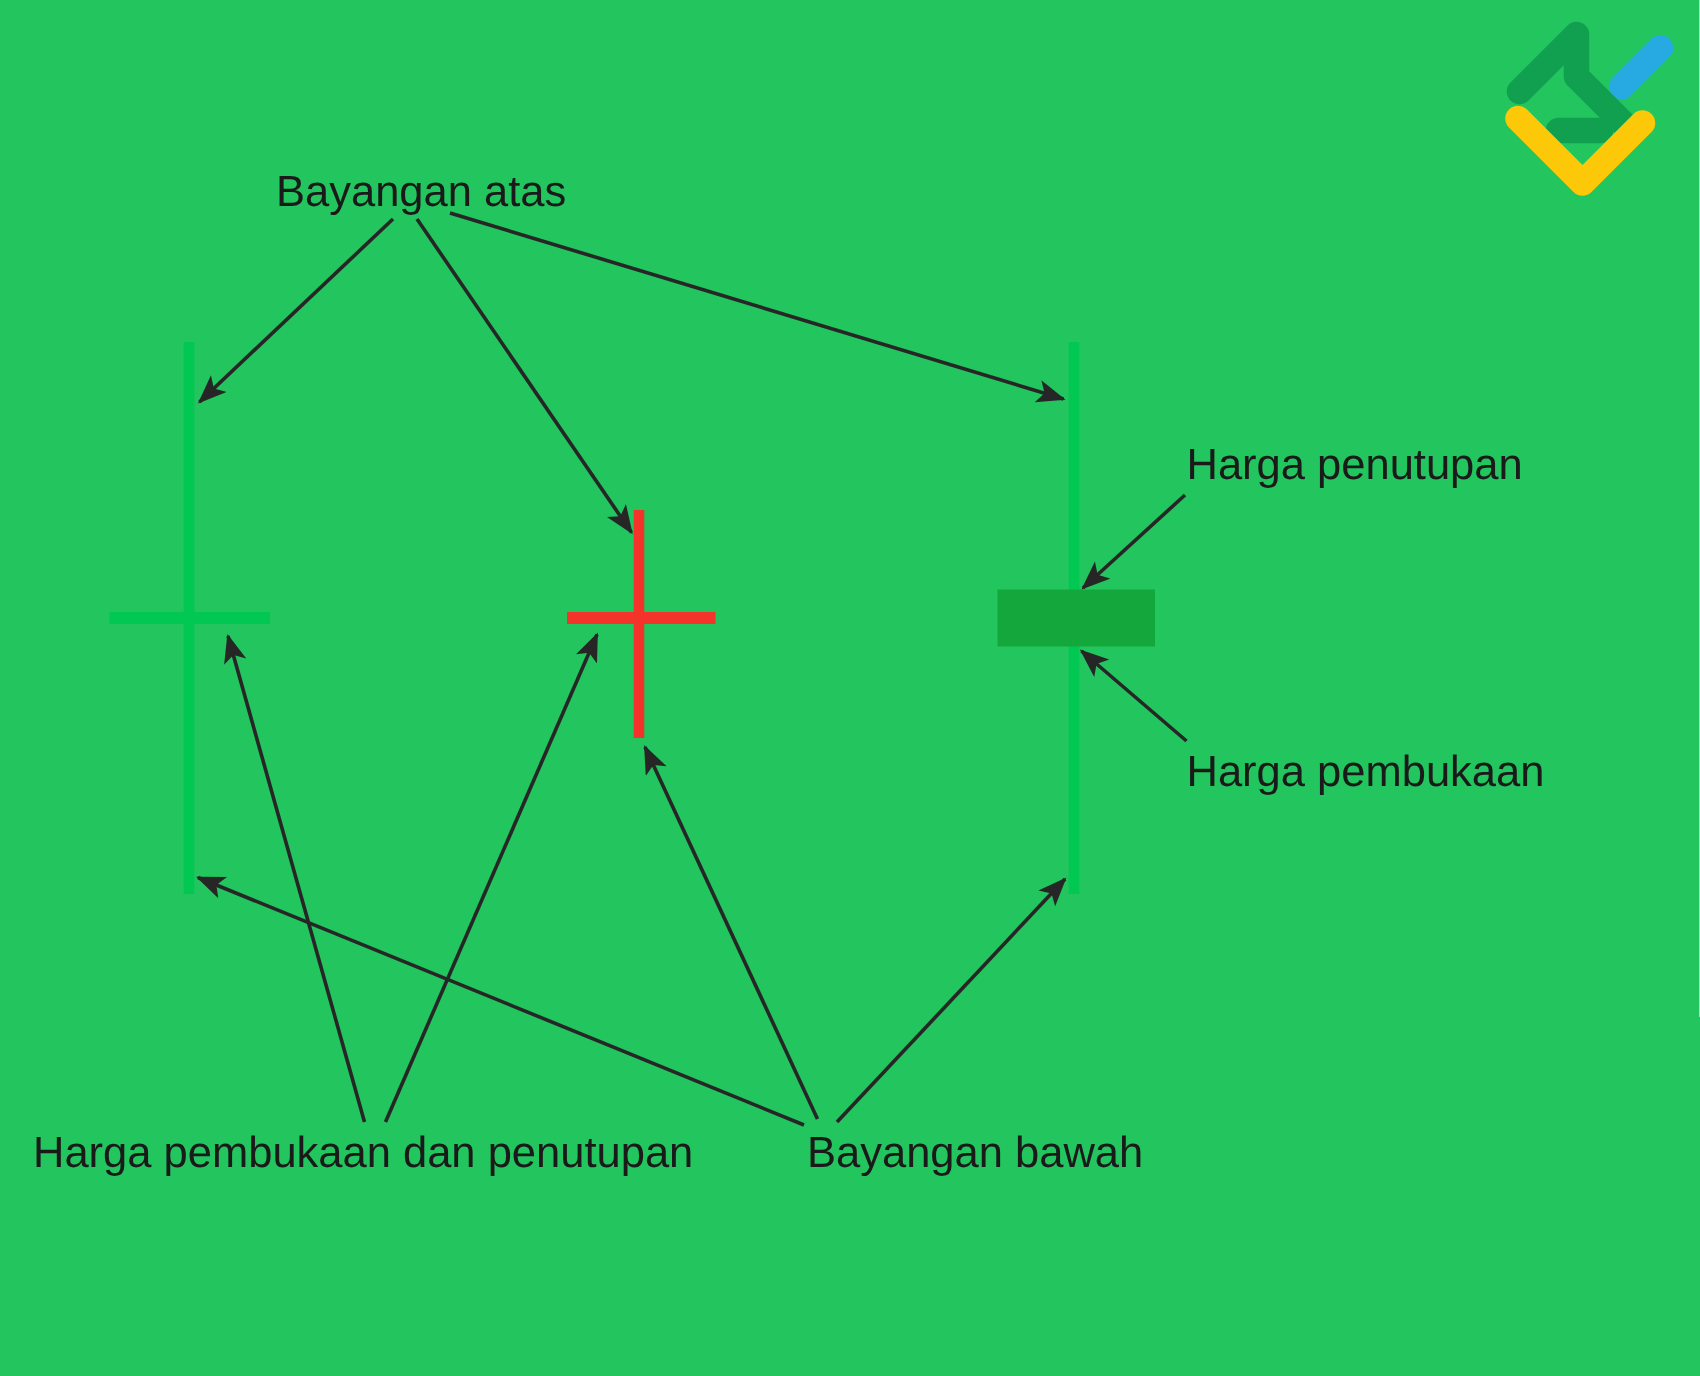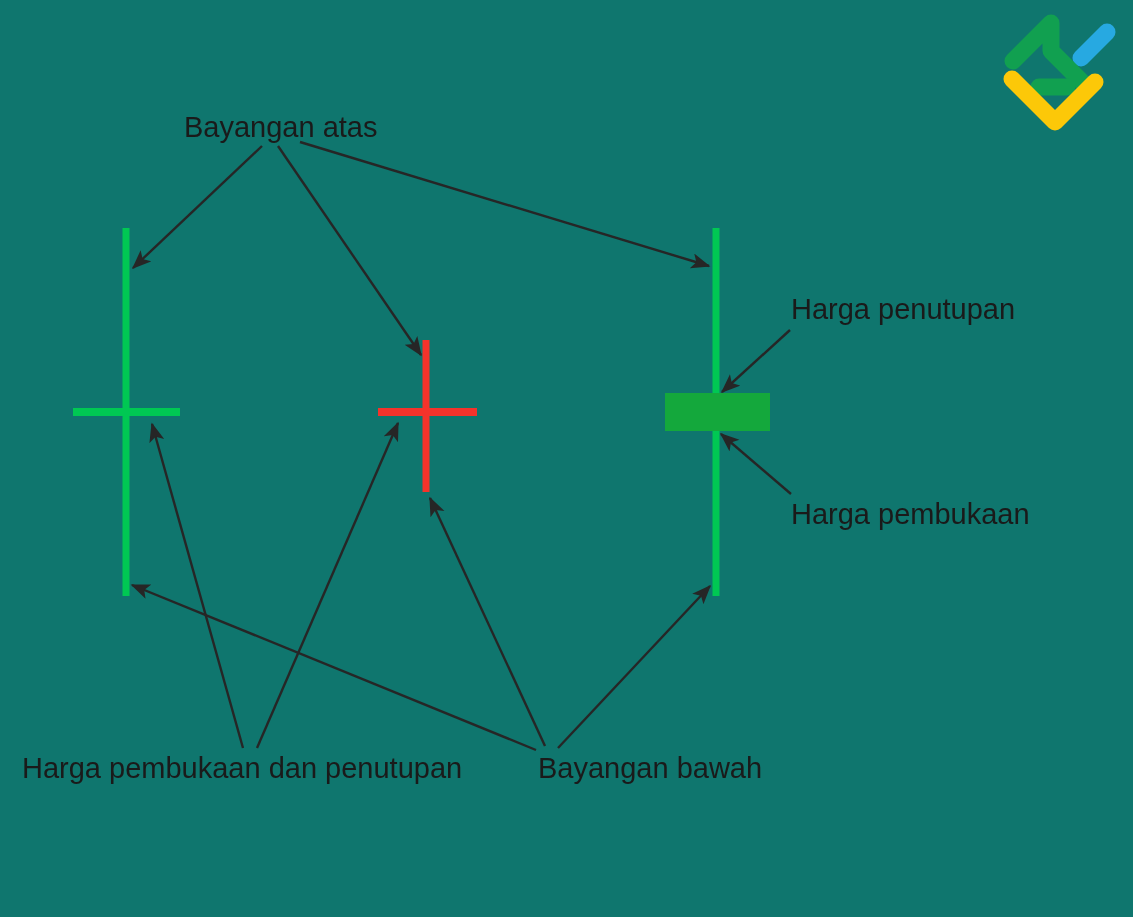--- a/index.html
+++ b/index.html
@@ -8,21 +8,21 @@
     padding: 0;
     background: #ffffff;
   }
   body {
     font-family: "Liberation Sans", sans-serif;
   }
   #canvas {
     position: relative;
     width: 1133px;
     height: 917px;
-    background: #0f766e;
+    background: #22c55e;
     overflow: hidden;
   }
   #diagram-svg {
     position: absolute;
     left: 0;
     top: 0;
     width: 1133px;
     height: 917px;
   }
   .lbl {

